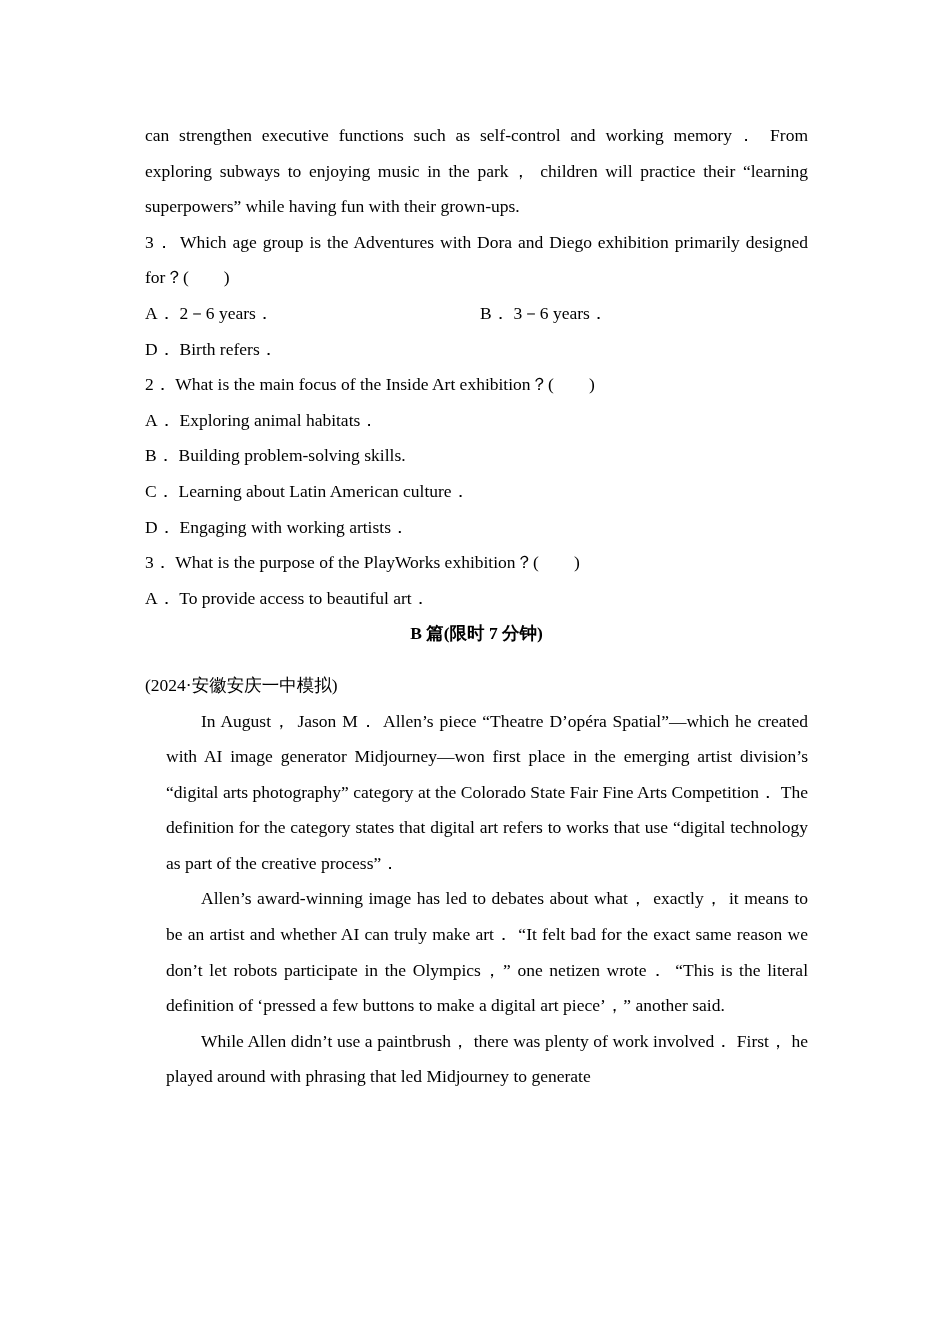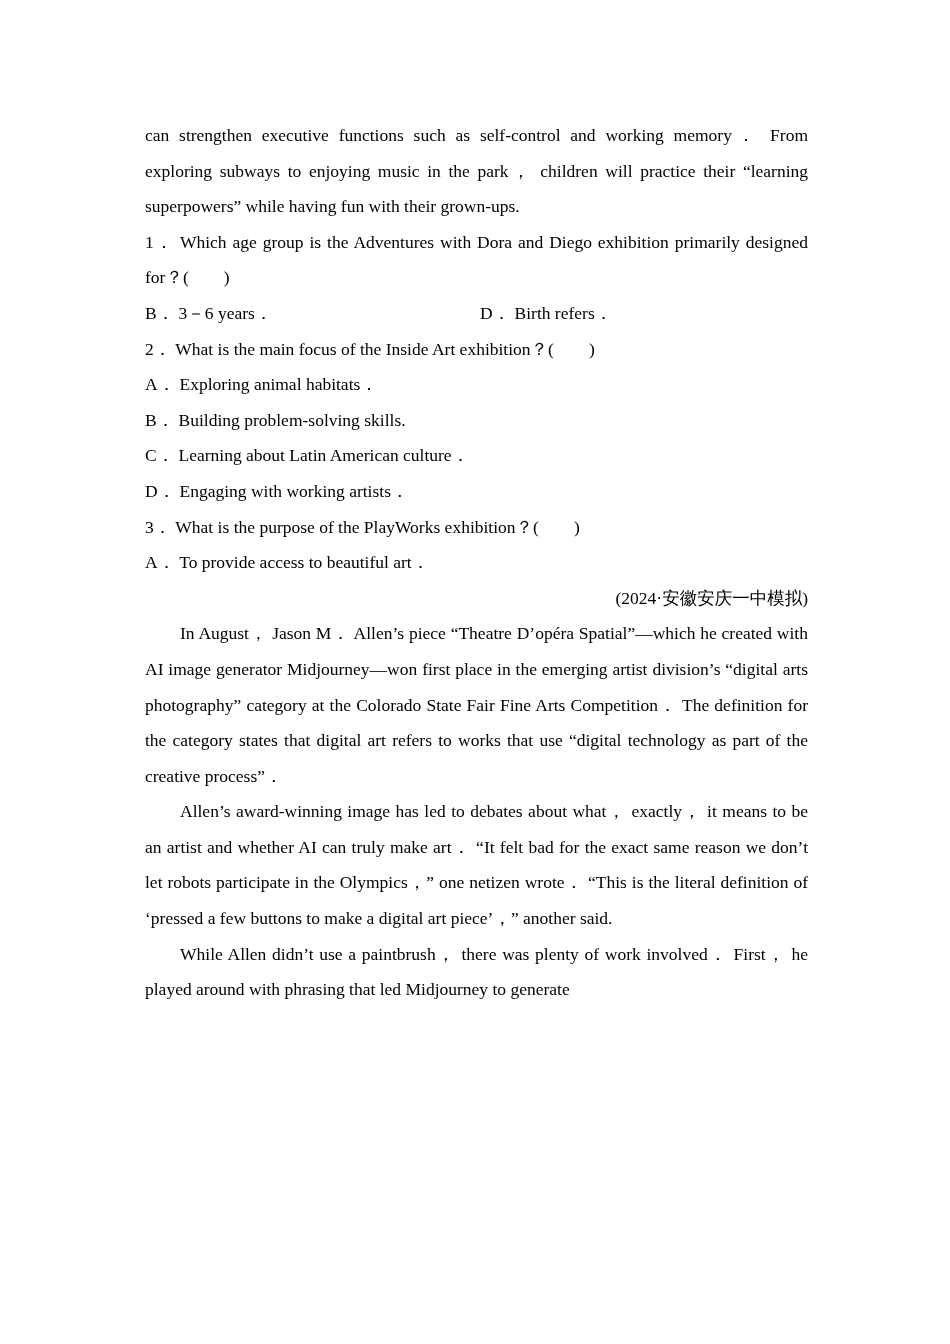--- a/index.html
+++ b/index.html
@@ -35,55 +35,59 @@
   }
   .opt-grid {
     display: grid;
     grid-template-columns: 335px 1fr;
   }
   .section-head {
     text-align: center;
     font-weight: bold;
   }
   .source {
-    text-align: right;
+    text-align: left;
+    margin-top: 16px;
   }
   .para-indent {
     text-indent: 2em;
+    margin-left: 21px;
   }
 </style>
 </head>
 <body>
 
 <div class="page">
   <div class="content">
 
     <p class="just">can strengthen executive functions such as self-control and working memory． From exploring subways to enjoying music in the park， children will practice their “learning superpowers” while having fun with their grown-ups.</p>
 
     <section>
-      <p class="just">1． Which age group is the Adventures with Dora and Diego exhibition primarily designed for？(　　)</p>
+      <p class="just">3． Which age group is the Adventures with Dora and Diego exhibition primarily designed for？(　　)</p>
       <div class="opt-grid">
+        <span>A． 2－6 years．</span>
         <span>B． 3－6 years．</span>
         <span>D． Birth refers．</span>
       </div>
     </section>
 
     <section>
       <p class="just">2． What is the main focus of the Inside Art exhibition？(　　)</p>
       <p>A． Exploring animal habitats．</p>
       <p>B． Building problem-solving skills.</p>
       <p>C． Learning about Latin American culture．</p>
       <p>D． Engaging with working artists．</p>
     </section>
 
     <section>
       <p class="just">3． What is the purpose of the PlayWorks exhibition？(　　)</p>
       <p>A． To provide access to beautiful art．</p>
     </section>
 
+    <p class="section-head">B 篇(限时 7 分钟)</p>
     <p class="source">(2024·安徽安庆一中模拟)</p>
 
     <p class="just para-indent">In August， Jason M． Allen’s piece “Theatre D’opéra Spatial”—which he created with AI image generator Midjourney—won first place in the emerging artist division’s “digital arts photography” category at the Colorado State Fair Fine Arts Competition． The definition for the category states that digital art refers to works that use “digital technology as part of the creative process”．</p>
     <p class="just para-indent">Allen’s award-winning image has led to debates about what， exactly， it means to be an artist and whether AI can truly make art． “It felt bad for the exact same reason we don’t let robots participate in the Olympics，” one netizen wrote． “This is the literal definition of ‘pressed a few buttons to make a digital art piece’，” another said.</p>
     <p class="just para-indent">While Allen didn’t use a paintbrush， there was plenty of work involved． First， he played around with phrasing that led Midjourney to generate</p>
 
   </div>
 </div>
 
 </body></html>

